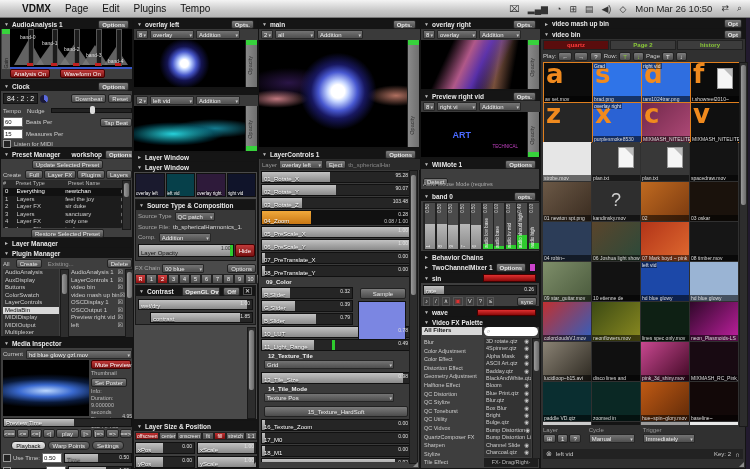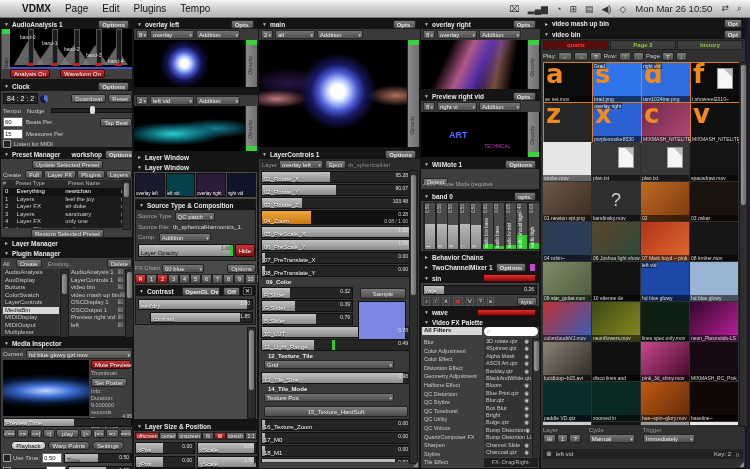--- a/index.html
+++ b/index.html
@@ -707,21 +707,21 @@
     <div class="ptitle">
       <span class="tri">▼</span>
       <span>Preview right vid</span>
       <span class="btn right">Opts.</span>
     </div>
     <div class="ddrow" style="position:absolute;left:0;top:10px;width:118px;">
       <span class="dd" style="width:12px;">8</span>
       <span class="dd" style="width:40px;">right vi</span>
       <span class="dd" style="width:42px;">Addition</span>
     </div>
-    <div class="preview" style="left:0;top:21px;width:127px;height:45px;">
+    <div class="preview" style="left:0;top:21px;width:127px;height:45px;padding-left:16px;">
       <span style="position:absolute;left:22%;top:40%;font-size:9px;color:#4a6aff;font-weight:bold;">ART</span>
       <span style="position:absolute;left:50%;top:72%;font-size:4.5px;color:#c040c0;">TECHNICAL</span>
     </div>
     <div class="opstrip" style="right:0;top:21px;height:45px;">
       <div class="opgreen" style="bottom:0;"></div>
       <div class="oplabel">Opacity</div>
     </div>
   </div>
 
   <div class="panel" style="left:420px;top:158px;width:120px;height:32px;">

